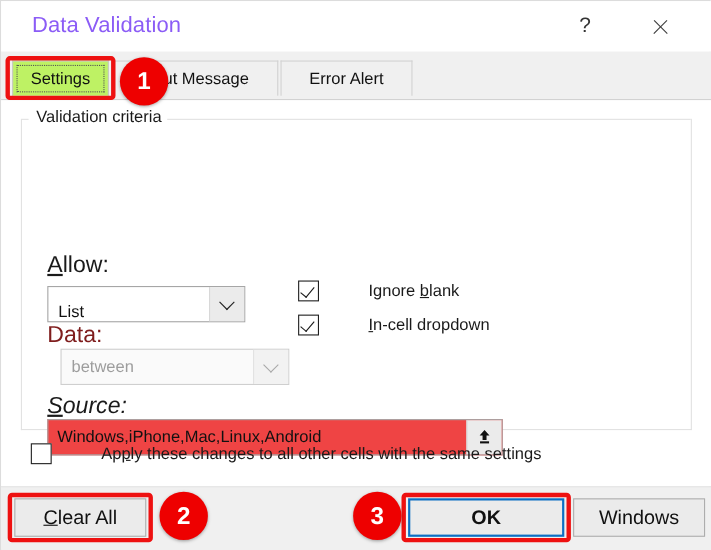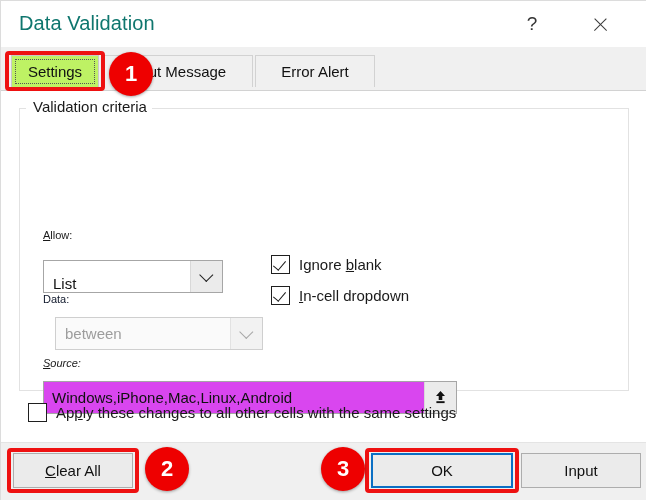--- a/index.html
+++ b/index.html
@@ -29,24 +29,24 @@
   .titlebar {
     position: absolute;
     left: 0; top: 0;
     width: 646px;
     height: 46px;
     background: #ffffff;
     box-sizing: border-box;
   }
   .title-text {
     position: absolute;
-    left: 18px;
+    left: 28px;
     top: 11px;
     font-size: 20px;
-    color: #0f766e;
+    color: #8b5cf6;
     letter-spacing: 0.1px;
     white-space: nowrap;
   }
   .title-btn {
     position: absolute;
     top: 0;
     width: 46px;
     height: 46px;
     display: flex;
     align-items: center;
@@ -155,25 +155,25 @@
     padding: 0 5px;
     background: #ffffff;
     font-size: 15px;
     color: #1a1a1a;
     white-space: nowrap;
   }
 
   
   .field-label {
     position: absolute;
-    font-size: 11px;
+    font-size: 21px;
     color: #1a1a1a;
     white-space: nowrap;
   }
-  .field-label.disabled { color: #0f172a; }
+  .field-label.disabled { color: #7f1d1d; }
   .u { text-decoration: underline; }
 
   #label-allow  { left: 42px; top: 138px; }
   #label-data   { left: 42px; top: 202px; }
   #label-source { left: 42px; top: 266px; font-style: italic; }
 
   
   .combo {
     position: absolute;
     height: 33px;
@@ -217,20 +217,21 @@
 
   #combo-allow { left: 42px; top: 169px; width: 180px; align-items: flex-end; }
   #combo-data  { left: 54px; top: 226px; width: 208px; }
 
   
   .checkrow {
     position: absolute;
     display: flex;
     align-items: center;
     cursor: default;
+    gap: 36px;
   }
   .cbox {
     width: 19px;
     height: 19px;
     box-sizing: border-box;
     border: 1px solid #1f1f1f;
     background: #ffffff;
     position: relative;
     flex: 0 0 auto;
   }
@@ -256,21 +257,21 @@
 
   
   .source-wrap {
     position: absolute;
     left: 42px;
     top: 290px;
     width: 414px;
     height: 33px;
     box-sizing: border-box;
     border: 1px solid #a6a6a6;
-    background: #d946ef;
+    background: #ef4444;
     display: flex;
     align-items: center;
   }
   .source-input {
     flex: 1;
     border: none;
     outline: none;
     background: transparent;
     font-family: "Liberation Sans", sans-serif;
     font-size: 15px;
@@ -301,26 +302,26 @@
   }
   .btn {
     position: absolute;
     height: 35px;
     box-sizing: border-box;
     background: #ebebeb;
     border: 1px solid #adadad;
     display: flex;
     align-items: center;
     justify-content: center;
-    font-size: 15px;
+    font-size: 18px;
     color: #111111;
     white-space: nowrap;
     cursor: default;
   }
-  .btn.default { border: 2px solid #0b6fc4; background: #ebebeb; }
+  .btn.default { border: 2px solid #0b6fc4; background: #ebebeb; font-weight: bold; }
   #btn-clear-all { left: 12px;  top: 10px; width: 120px; }
   #btn-ok        { left: 370px; top: 10px; width: 142px; }
   #btn-cancel    { left: 520px; top: 10px; width: 120px; }
 
   
   .hl {
     position: absolute;
     border: 4px solid #ee1111;
     border-radius: 4px;
     box-sizing: border-box;
@@ -430,21 +431,21 @@
   </div>
 
   <div class="footer">
     <div class="btn" id="btn-clear-all">
       <span><span class="u">C</span><span>lear All</span></span>
     </div>
     <div class="btn default" id="btn-ok">
       <span>OK</span>
     </div>
     <div class="btn" id="btn-cancel">
-      <span>Input</span>
+      <span>Windows</span>
     </div>
   </div>
 
   <div class="hl" id="hl-settings"></div>
   <div class="hl" id="hl-clear-all"></div>
   <div class="hl" id="hl-ok"></div>
 
   <div class="badge" id="badge-1">1</div>
   <div class="badge" id="badge-2">2</div>
   <div class="badge" id="badge-3">3</div>

